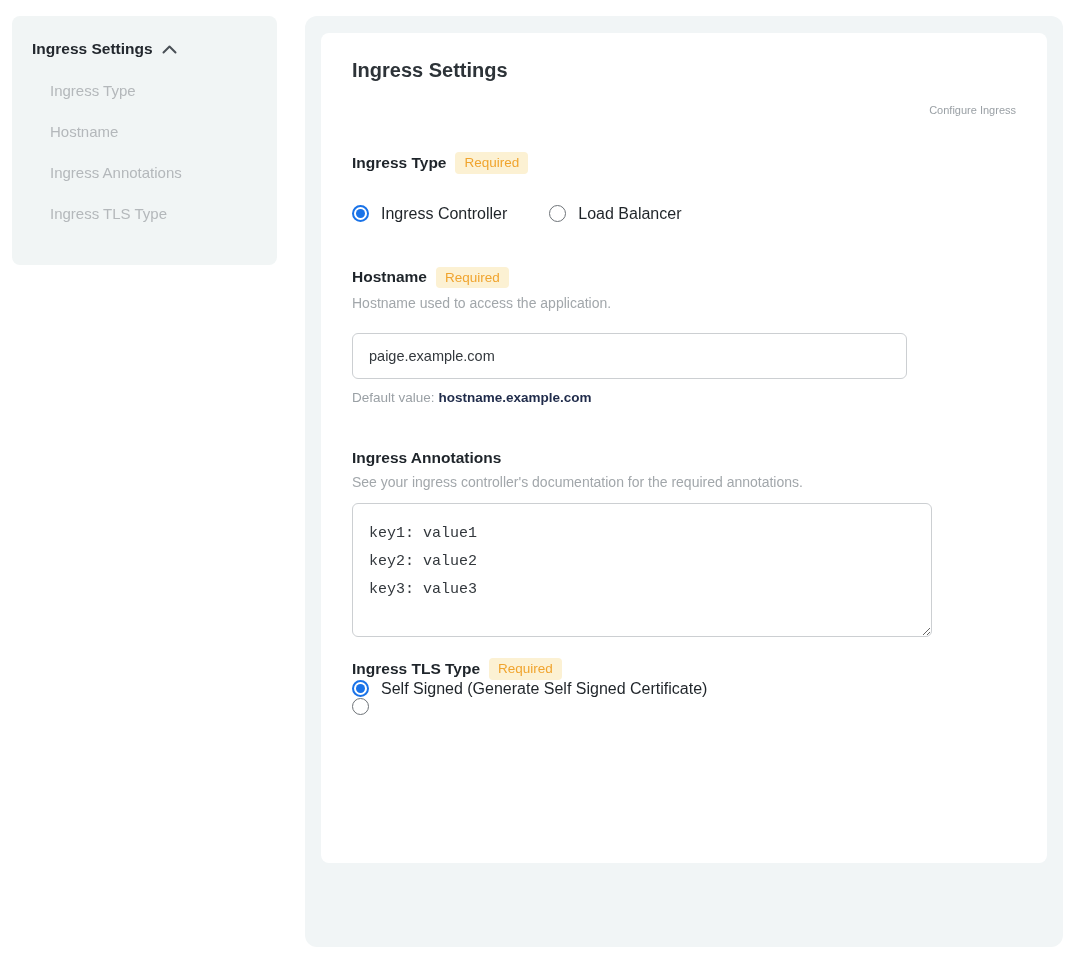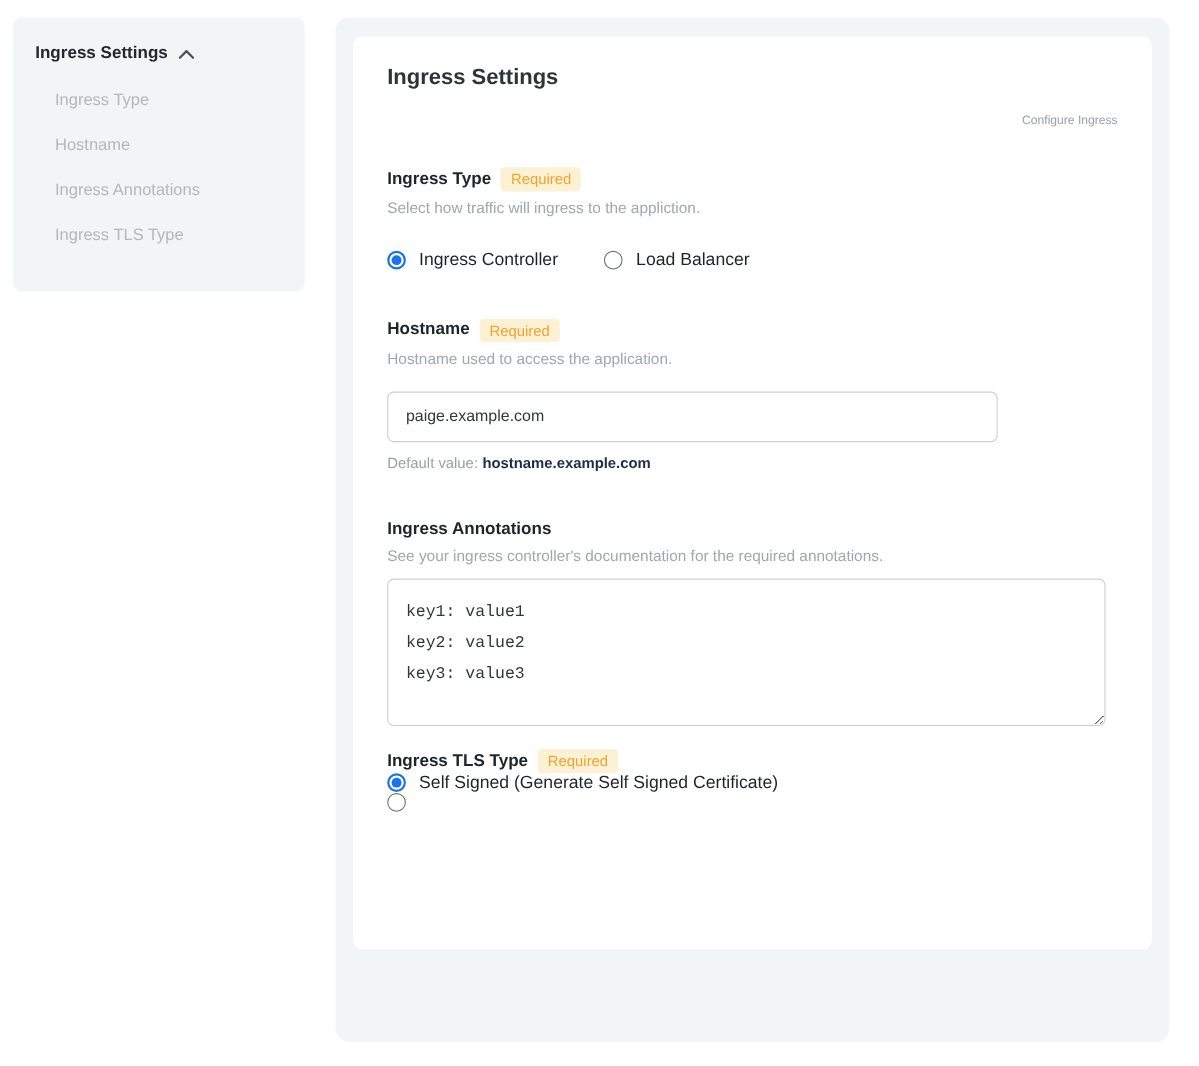--- a/index.html
+++ b/index.html
@@ -41,21 +41,21 @@
     background:#1a73e8; }
 
   .sec-hostname { margin-top:44px; }
   .text-input { display:block; margin-top:22px; width:555px; height:46px;
     border:1px solid #cccfd2; border-radius:6px; padding:0 16px; font-size:14.5px;
     color:#33383d; font-family:"Liberation Sans", sans-serif; background:#fff; outline:none; }
   .default-line { margin-top:11px; font-size:13.5px; color:#9aa0a5; }
   .default-line .default-val { color:#1f2b4a; font-weight:bold; margin-left:4px; }
 
   .sec-annotations { margin-top:44px; }
-  .annotations-area { display:block; margin-top:13px; width:653px; height:134px;
+  .annotations-area { display:block; margin-top:13px; width:580px; height:134px;
     border:1px solid #cccfd2; border-radius:6px; padding:16px;
     font-family:"Liberation Mono", "DejaVu Sans Mono", monospace;
     font-size:15px; line-height:28px; color:#33383d; resize:both; outline:none; background:#fff; }
 
   .sec-tls { margin-top:21px; }
   .radio-stack .radio-opt { margin-top:0; }
   .radio-row1 { margin-top:29px; }
   .radio-row2 { margin-top:24px; }
 
   .save-btn { display:inline-block; margin-top:27px; background:#3168d8; color:#ffffff;
@@ -85,21 +85,20 @@
   <section class="card">
 
     <h1 class="card-title">Ingress Settings</h1>
     <p class="card-subtitle">Configure Ingress</p>
 
     <div class="sec-type">
       <div class="label-row">
         <span class="field-label">Ingress Type</span>
         <span class="badge">Required</span>
       </div>
-      <p class="field-desc">Select how traffic will ingress to the appliction.</p>
       <div class="radio-inline">
         <div class="radio-opt">
           <span class="radio on"></span>
           <span class="opt-label">Ingress Controller</span>
         </div>
         <div class="radio-opt">
           <span class="radio off"></span>
           <span class="opt-label">Load Balancer</span>
         </div>
       </div>

